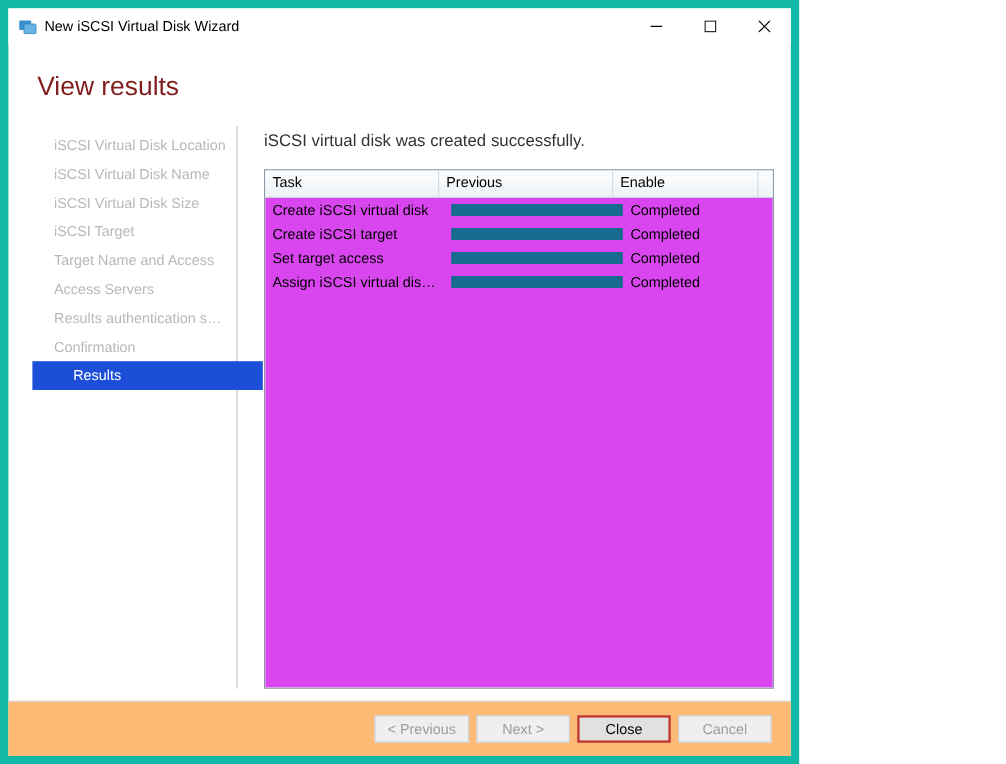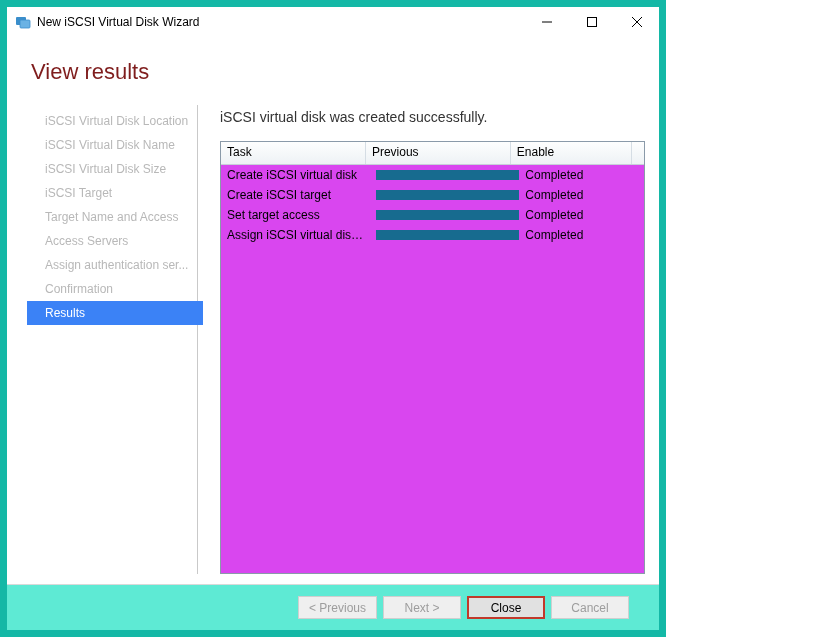--- a/index.html
+++ b/index.html
@@ -83,24 +83,24 @@
     padding: 4px 8px 4px 38px;
     font-size: 12px;
     color: #b8b8b8;
     white-space: nowrap;
     overflow: hidden;
     text-overflow: ellipsis;
     height: 16px;
     line-height: 16px;
   }
   .sidebar .step.active {
-    background: #3b82f6;
+    background: #1d4ed8;
     color: #ffffff;
     margin-left: 20px;
-    padding-left: 18px;
+    padding-left: 34px;
     width: 150px;
   }
 
   .main {
     flex: 1;
     padding: 4px 14px 0 22px;
     display: flex;
     flex-direction: column;
     min-width: 0;
   }
@@ -160,26 +160,26 @@
   .cell.col-stat { width: 150px; }
   .bar {
     height: 10px;
     width: 168px;
     background: #176b8f;
   }
 
   
   .footer {
     border-top: 1px solid #d9d9d9;
-    background: #5eead4;
+    background: #fdba74;
     height: 45px;
     display: flex;
     align-items: center;
     justify-content: flex-end;
-    padding-right: 30px;
+    padding-right: 16px;
     gap: 6px;
   }
   .btn {
     min-width: 78px;
     height: 23px;
     border: 1px solid #acacac;
     background: #e9e9e9;
     font-size: 12px;
     padding: 0 10px;
     display: flex;
@@ -235,21 +235,21 @@
   </div>
 
   <div class="body">
     <div class="sidebar">
       <div class="step">iSCSI Virtual Disk Location</div>
       <div class="step">iSCSI Virtual Disk Name</div>
       <div class="step">iSCSI Virtual Disk Size</div>
       <div class="step">iSCSI Target</div>
       <div class="step">Target Name and Access</div>
       <div class="step">Access Servers</div>
-      <div class="step">Assign authentication ser...</div>
+      <div class="step">Results authentication ser...</div>
       <div class="step">Confirmation</div>
       <div class="step active">Results</div>
     </div>
 
     <div class="main">
       <div class="result-msg">iSCSI virtual disk was created successfully.</div>
 
       <div class="grid">
         <div class="grid-header">
           <div class="col col-task">Task</div>

